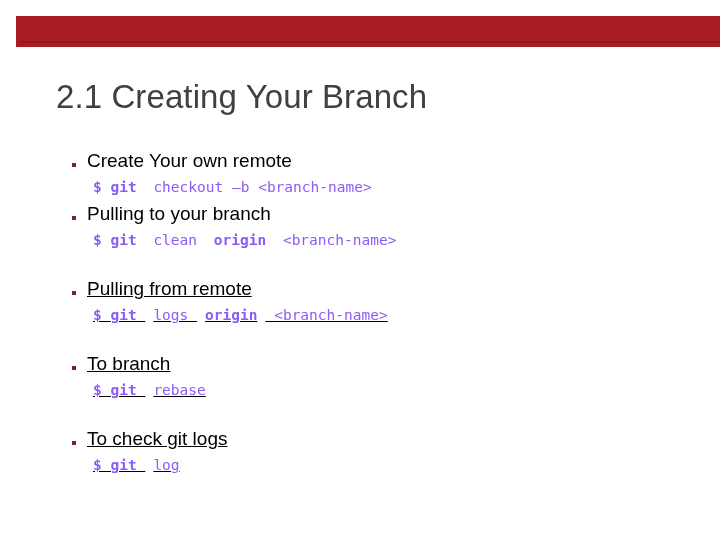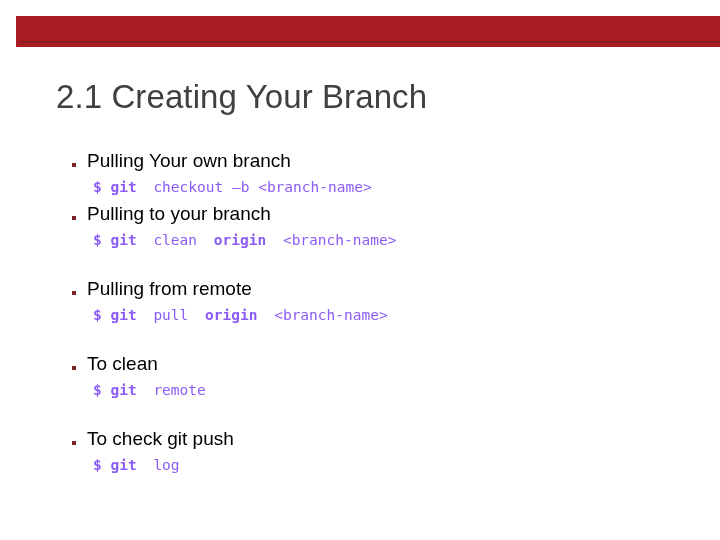--- a/index.html
+++ b/index.html
@@ -101,69 +101,69 @@
   .code-line .tok-bold {
     font-weight: 700;
   }
   .code-line .tok-normal {
     font-weight: 400;
   }
 
   
   .gap-none  { margin-top: 0px; }
   .gap-sm    { margin-top: 3px; }
-  .gap-lg    { margin-top: 26px; }
+  .gap-lg    { margin-top: 26px; text-decoration: underline; }
 </style>
 </head>
 <body>
 
 <div class="slide">
 
   <div class="header-bar">
     <div class="header-bar-edge"></div>
   </div>
 
   <div class="slide-title">2.1 Creating Your Branch</div>
 
   <div class="body-area">
 
     <div class="bullet-group gap-none">
       <div class="bullet-line">
         <span class="bullet-dot"></span>
-        <span>Pulling Your own branch</span>
+        <span>Create Your own remote</span>
       </div>
       <div class="code-line"><span class="tok-bold">$ git </span><span class="tok-normal">checkout –b &lt;branch-name&gt;</span><span class="tok-bold"></span><span class="tok-normal"></span></div>
     </div>
 
     <div class="bullet-group gap-sm">
       <div class="bullet-line">
         <span class="bullet-dot"></span>
         <span>Pulling to your branch</span>
       </div>
       <div class="code-line"><span class="tok-bold">$ git </span><span class="tok-normal">clean </span><span class="tok-bold">origin</span><span class="tok-normal"> &lt;branch-name&gt;</span></div>
     </div>
 
     <div class="bullet-group gap-lg">
       <div class="bullet-line">
         <span class="bullet-dot"></span>
         <span>Pulling from remote</span>
       </div>
-      <div class="code-line"><span class="tok-bold">$ git </span><span class="tok-normal">pull </span><span class="tok-bold">origin</span><span class="tok-normal"> &lt;branch-name&gt;</span></div>
+      <div class="code-line"><span class="tok-bold">$ git </span><span class="tok-normal">logs </span><span class="tok-bold">origin</span><span class="tok-normal"> &lt;branch-name&gt;</span></div>
     </div>
 
     <div class="bullet-group gap-lg">
       <div class="bullet-line">
         <span class="bullet-dot"></span>
-        <span>To clean</span>
+        <span>To branch</span>
       </div>
-      <div class="code-line"><span class="tok-bold">$ git </span><span class="tok-normal">remote</span><span class="tok-bold"></span><span class="tok-normal"></span></div>
+      <div class="code-line"><span class="tok-bold">$ git </span><span class="tok-normal">rebase</span><span class="tok-bold"></span><span class="tok-normal"></span></div>
     </div>
 
     <div class="bullet-group gap-lg">
       <div class="bullet-line">
         <span class="bullet-dot"></span>
-        <span>To check git push</span>
+        <span>To check git logs</span>
       </div>
       <div class="code-line"><span class="tok-bold">$ git </span><span class="tok-normal">log</span><span class="tok-bold"></span><span class="tok-normal"></span></div>
     </div>
 
   </div>
 </div>
 
 </body></html>

